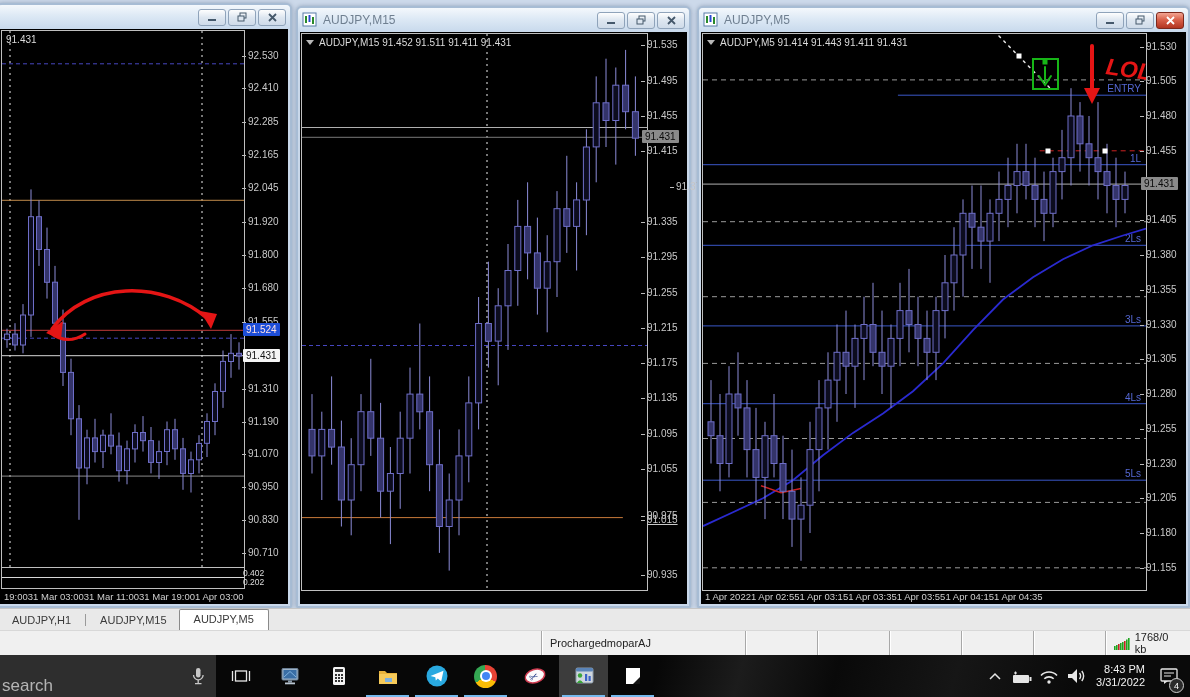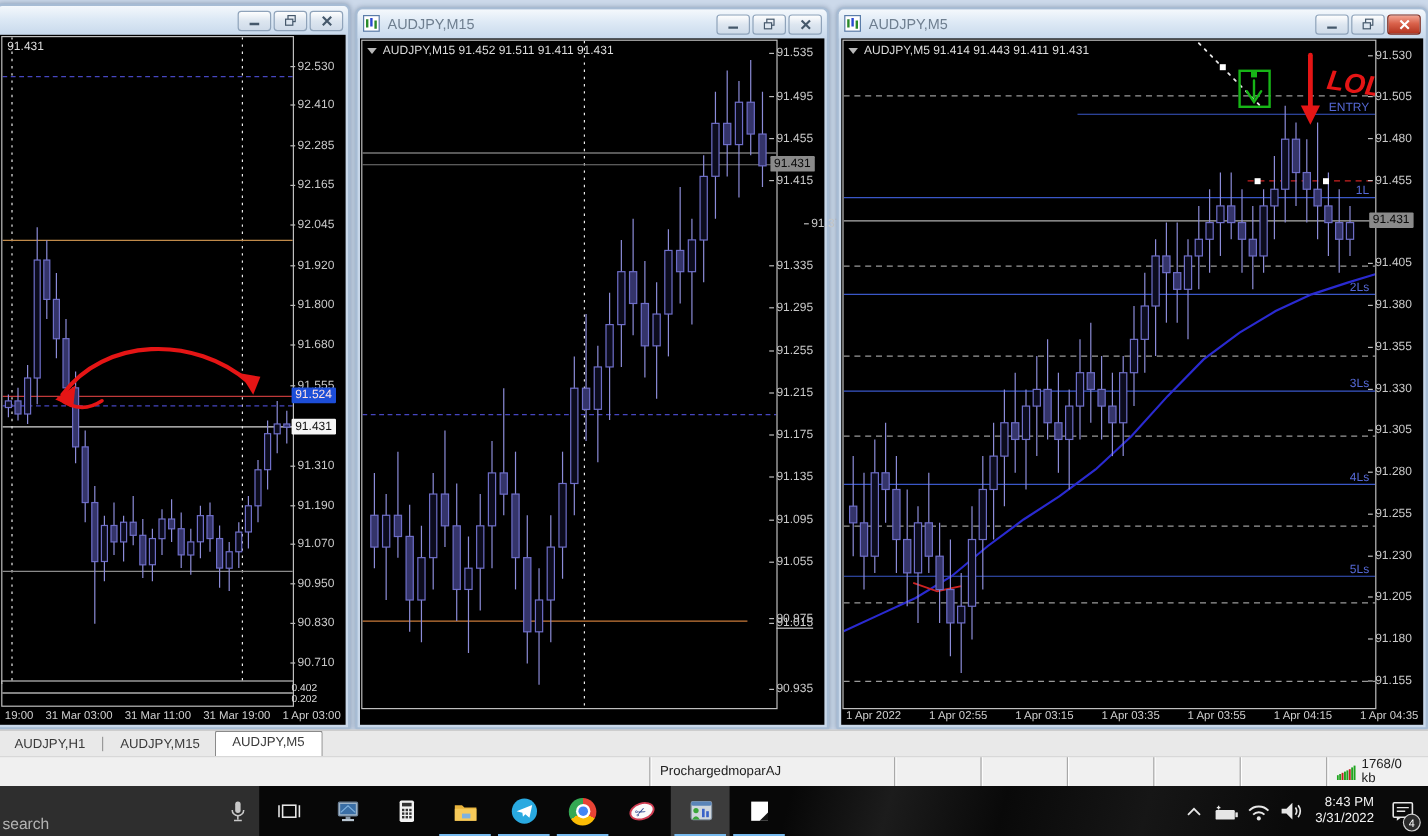--- a/index.html
+++ b/index.html
@@ -18,21 +18,21 @@
   .winbtn svg{display:block;}
   .winbtn.close-red{background:linear-gradient(#f2a492,#d9614a 45%,#b23420);border-color:#7c281c;}
   .chart-content{position:absolute;left:2px;top:24px;right:2px;bottom:2px;background:#000;}
   .plot{position:absolute;left:2px;top:2px;outline:1px solid #bfbfbf;background:#000;}
   .ohlc{position:absolute;left:6px;top:5px;font-size:10px;color:#dcdcdc;white-space:nowrap;display:flex;align-items:center;gap:5px;}
   .dd-tri{width:0;height:0;border-left:4px solid transparent;border-right:4px solid transparent;border-top:5px solid #b8b8b8;display:inline-block;}
   .price-axis{position:absolute;top:2px;right:0;width:46px;bottom:16px;font-size:10px;color:#c9c9c9;}
   .price-axis .tick{position:absolute;left:0;width:100%;height:12px;line-height:12px;white-space:nowrap;}
   .price-axis .tick i{display:inline-block;width:4px;height:1px;background:#bbb;vertical-align:middle;margin-right:2px;}
   .price-axis .pmarker{position:absolute;left:1px;height:13px;line-height:13px;padding:0 3px;font-size:10px;border-radius:1px;}
-  .time-axis{position:absolute;left:0;right:0;bottom:0;height:16px;display:flex;justify-content:space-between;align-items:center;
+  .time-axis{position:absolute;left:0;right:0;bottom:0;height:16px;display:flex;align-items:center;
     padding:0 4px;font-size:9.5px;color:#cfcfcf;white-space:nowrap;}
   .ind-pane{position:absolute;left:2px;bottom:16px;height:20px;outline:1px solid #bfbfbf;background:#000;}
   .ind-pane:after{content:"";position:absolute;left:0;right:0;top:9px;height:1px;background:#d8d8d8;}
   .ind-vals{position:absolute;right:1px;bottom:17px;width:44px;text-align:left;font-size:8.5px;color:#ddd;line-height:9px;}
   
   .tabbar{position:absolute;left:0;top:608px;width:1190px;height:22px;background:#e9e9e9;border-top:1px solid #c6c6c6;
     display:flex;align-items:flex-end;font-size:11px;color:#3a3a3a;}
   .tab{padding:3px 12px 4px 12px;cursor:default;}
   .tab-sep{width:1px;height:12px;background:#9a9a9a;margin:0 2px 4px 2px;}
   .tab.active{background:#fff;border:1px solid #8a8a8a;border-bottom:none;border-radius:2px 2px 0 0;padding:3px 14px 5px 14px;}
@@ -40,21 +40,21 @@
     display:flex;align-items:stretch;font-size:11px;color:#222;}
   .scell{border-left:1px solid #a8a8a8;box-shadow:inset 1px 0 0 #fff;display:flex;align-items:center;padding:0 8px;}
   .scell.first{border-left:none;box-shadow:none;flex:1;}
   .scell.c-acc{width:204px;}
   .scell.c-sm{width:72px;padding:0;}
   .scell.c-kb{width:85px;gap:4px;}
   
   .taskbar{position:absolute;left:0;top:655px;width:1190px;height:42px;background:#070707;display:flex;align-items:stretch;
     background-image:linear-gradient(105deg,#070707 55%,#1c1c1c 62%,#090909 70%,#161616 80%,#0a0a0a 90%);}
   .searchbox{width:216px;background:#2e2e2e;display:flex;align-items:center;padding:0 6px 0 2px;}
-  .searchbox .stext{color:#b4b4b4;font-size:13px;flex:1;margin-top:20px;}
+  .searchbox .stext{color:#b4b4b4;font-size:17px;flex:1;margin-top:20px;}
   .tb-btn{width:49px;display:flex;align-items:center;justify-content:center;position:relative;}
   .tb-btn.active-app{background:#3c3c3c;}
   .tb-btn .underline{position:absolute;left:3px;right:3px;bottom:0;height:2px;background:#76b9ed;}
   .tray{margin-left:auto;display:flex;align-items:center;padding-right:4px;gap:1px;}
   .tray-ic{width:26px;height:42px;display:flex;align-items:center;justify-content:center;}
   .clock{color:#f2f2f2;font-size:11px;text-align:right;line-height:13px;margin:0 6px;}
   .action-center{position:relative;width:34px;height:42px;display:flex;align-items:center;justify-content:center;}
   .badge{position:absolute;right:2px;bottom:4px;width:15px;height:15px;border-radius:50%;background:#2b2b2b;border:1px solid #cfcfcf;
     color:#fff;font-size:9px;display:flex;align-items:center;justify-content:center;}
   .chrome-ico{width:23px;height:23px;border-radius:50%;background:conic-gradient(#e84335 0 33%,#fbbc05 0 66%,#34a853 0 100%);

